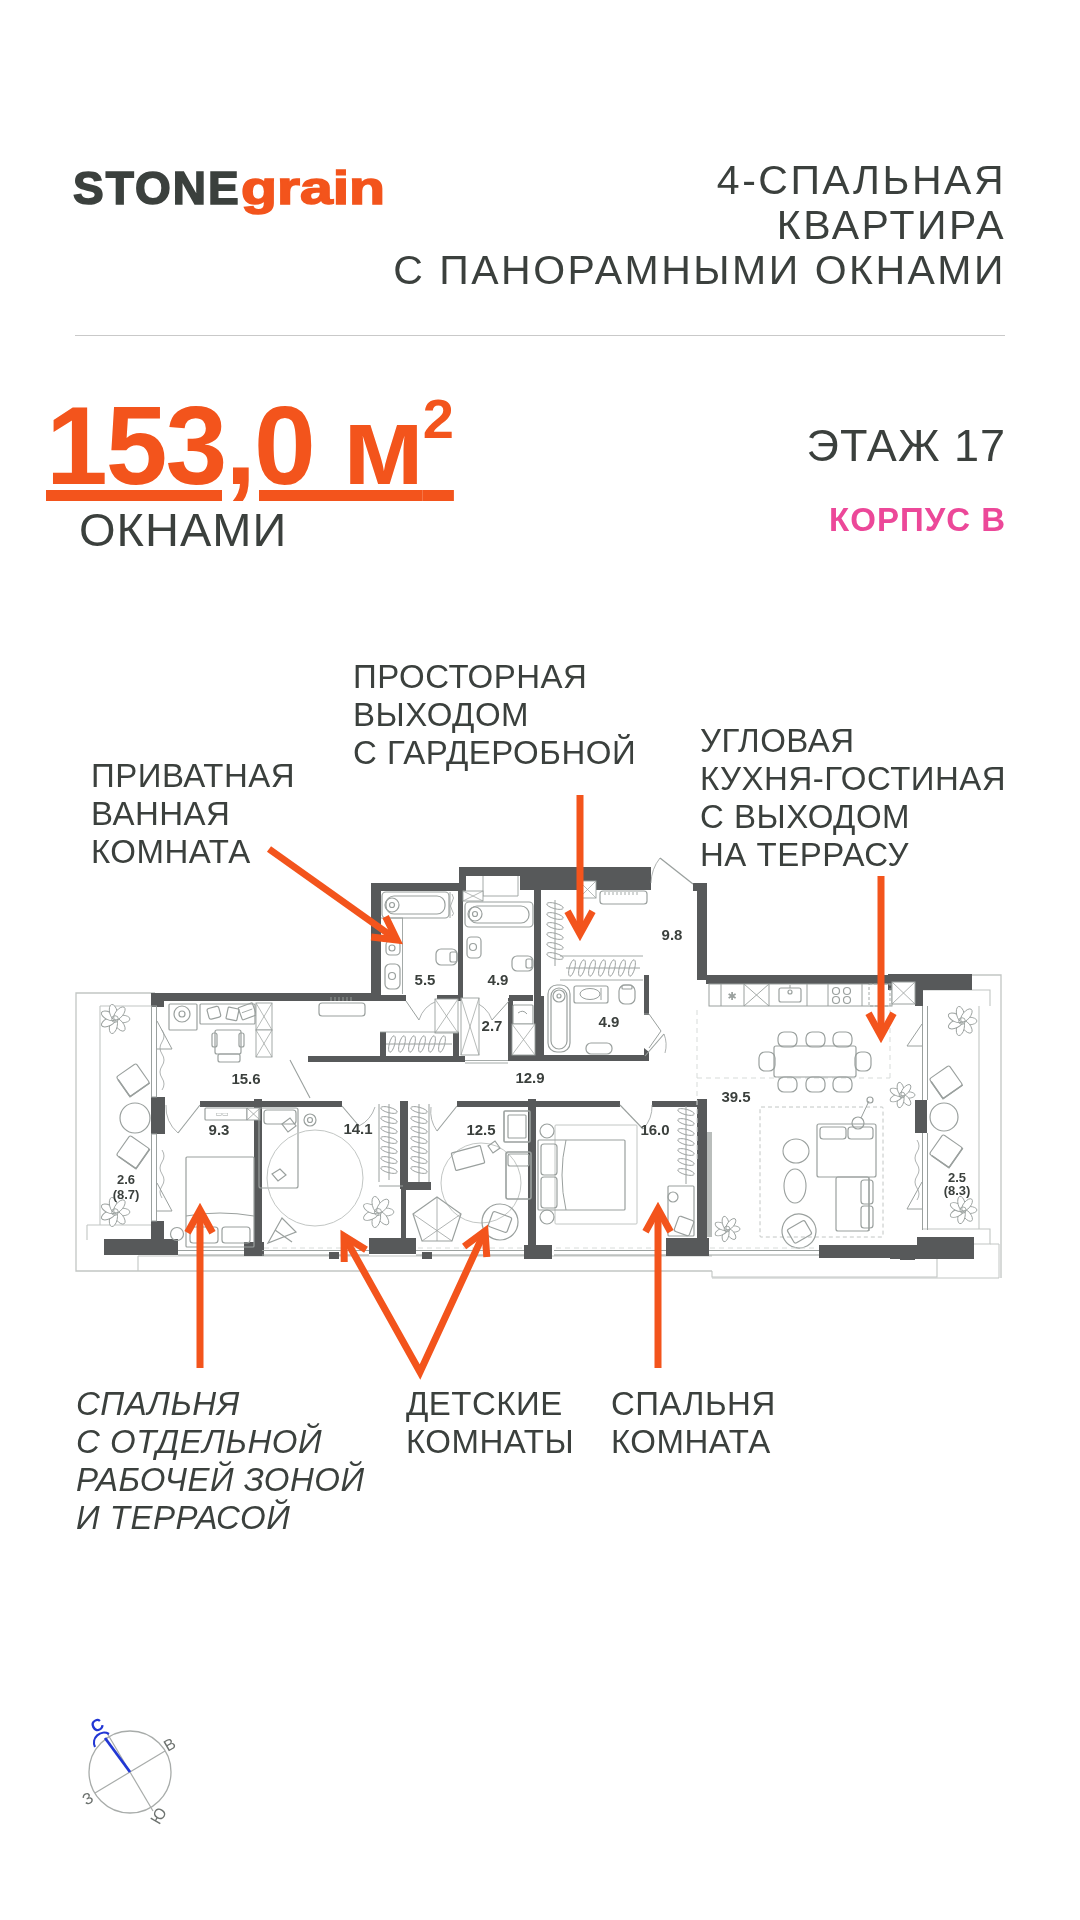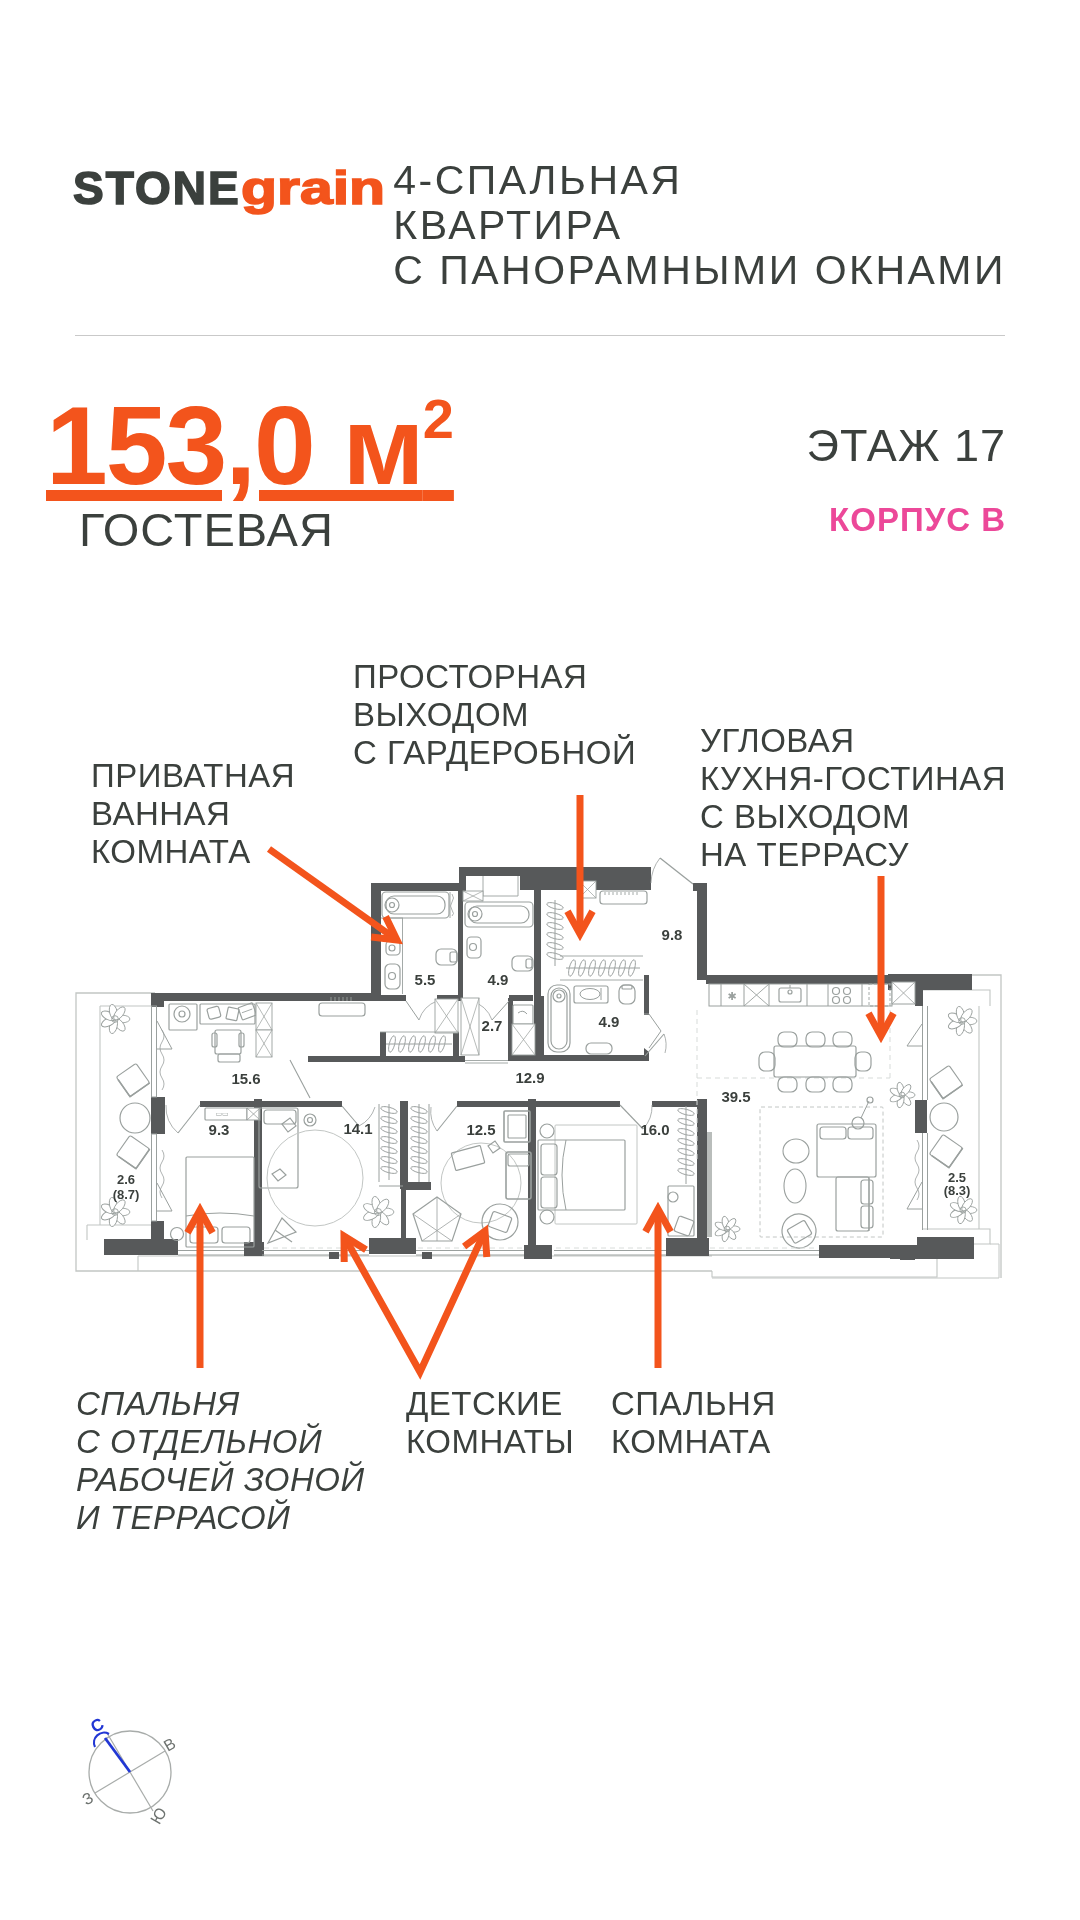--- a/index.html
+++ b/index.html
@@ -8,29 +8,29 @@
 .abs{position:absolute;}
 .lbl{position:absolute;font-size:33px;line-height:38px;letter-spacing:0.5px;color:#3b403d;white-space:pre;}
 </style>
 </head>
 <body>
 
 <div class="abs" style="left:73px;top:161px;font-size:46px;font-weight:bold;letter-spacing:2px;white-space:nowrap;-webkit-text-stroke:1.6px;">
 <span style="color:#3b403d;">STONE</span><span style="color:#f3541c;display:inline-block;transform:scaleX(1.28);transform-origin:0 50%;letter-spacing:0;">grain</span>
 </div>
 
-<div class="abs" style="right:74px;top:158px;font-size:41px;line-height:45px;letter-spacing:2.5px;color:#3b403d;">
+<div class="abs" style="right:74px;top:158px;text-align:right;font-size:41px;line-height:45px;letter-spacing:2.5px;color:#3b403d;">
 4-СПАЛЬНАЯ<br>КВАРТИРА<br>С&nbsp;ПАНОРАМНЫМИ&nbsp;ОКНАМИ
 </div>
 
 <div class="abs" style="left:75px;top:335px;width:930px;height:1px;background:#c9c9c9;"></div>
 
 <div class="abs" style="left:46px;top:382px;font-size:111px;font-weight:bold;letter-spacing:-2px;color:#f3541c;white-space:nowrap;text-decoration:underline;">153,0&nbsp;м<span style="font-size:56px;position:relative;top:-46px;letter-spacing:0;">2</span></div>
 
-<div class="abs" style="left:79px;top:502px;font-size:47px;letter-spacing:1px;color:#3b403d;">ГОСТЕВАЯ</div>
+<div class="abs" style="left:79px;top:502px;font-size:47px;letter-spacing:1px;color:#3b403d;">ОКНАМИ</div>
 
 <div class="abs" style="right:74px;top:420px;font-size:45px;font-weight:normal;letter-spacing:1px;color:#3b403d;">ЭТАЖ&nbsp;17</div>
 
 <div class="abs" style="right:74px;top:501px;font-size:33px;letter-spacing:1px;color:#ec4899;font-weight:bold;">КОРПУС&nbsp;В</div>
 
 <div class="lbl" style="left:91px;top:757px;">ПРИВАТНАЯ
 ВАННАЯ
 КОМНАТА</div>
 
 <div class="lbl" style="left:353px;top:658px;">ПРОСТОРНАЯ

